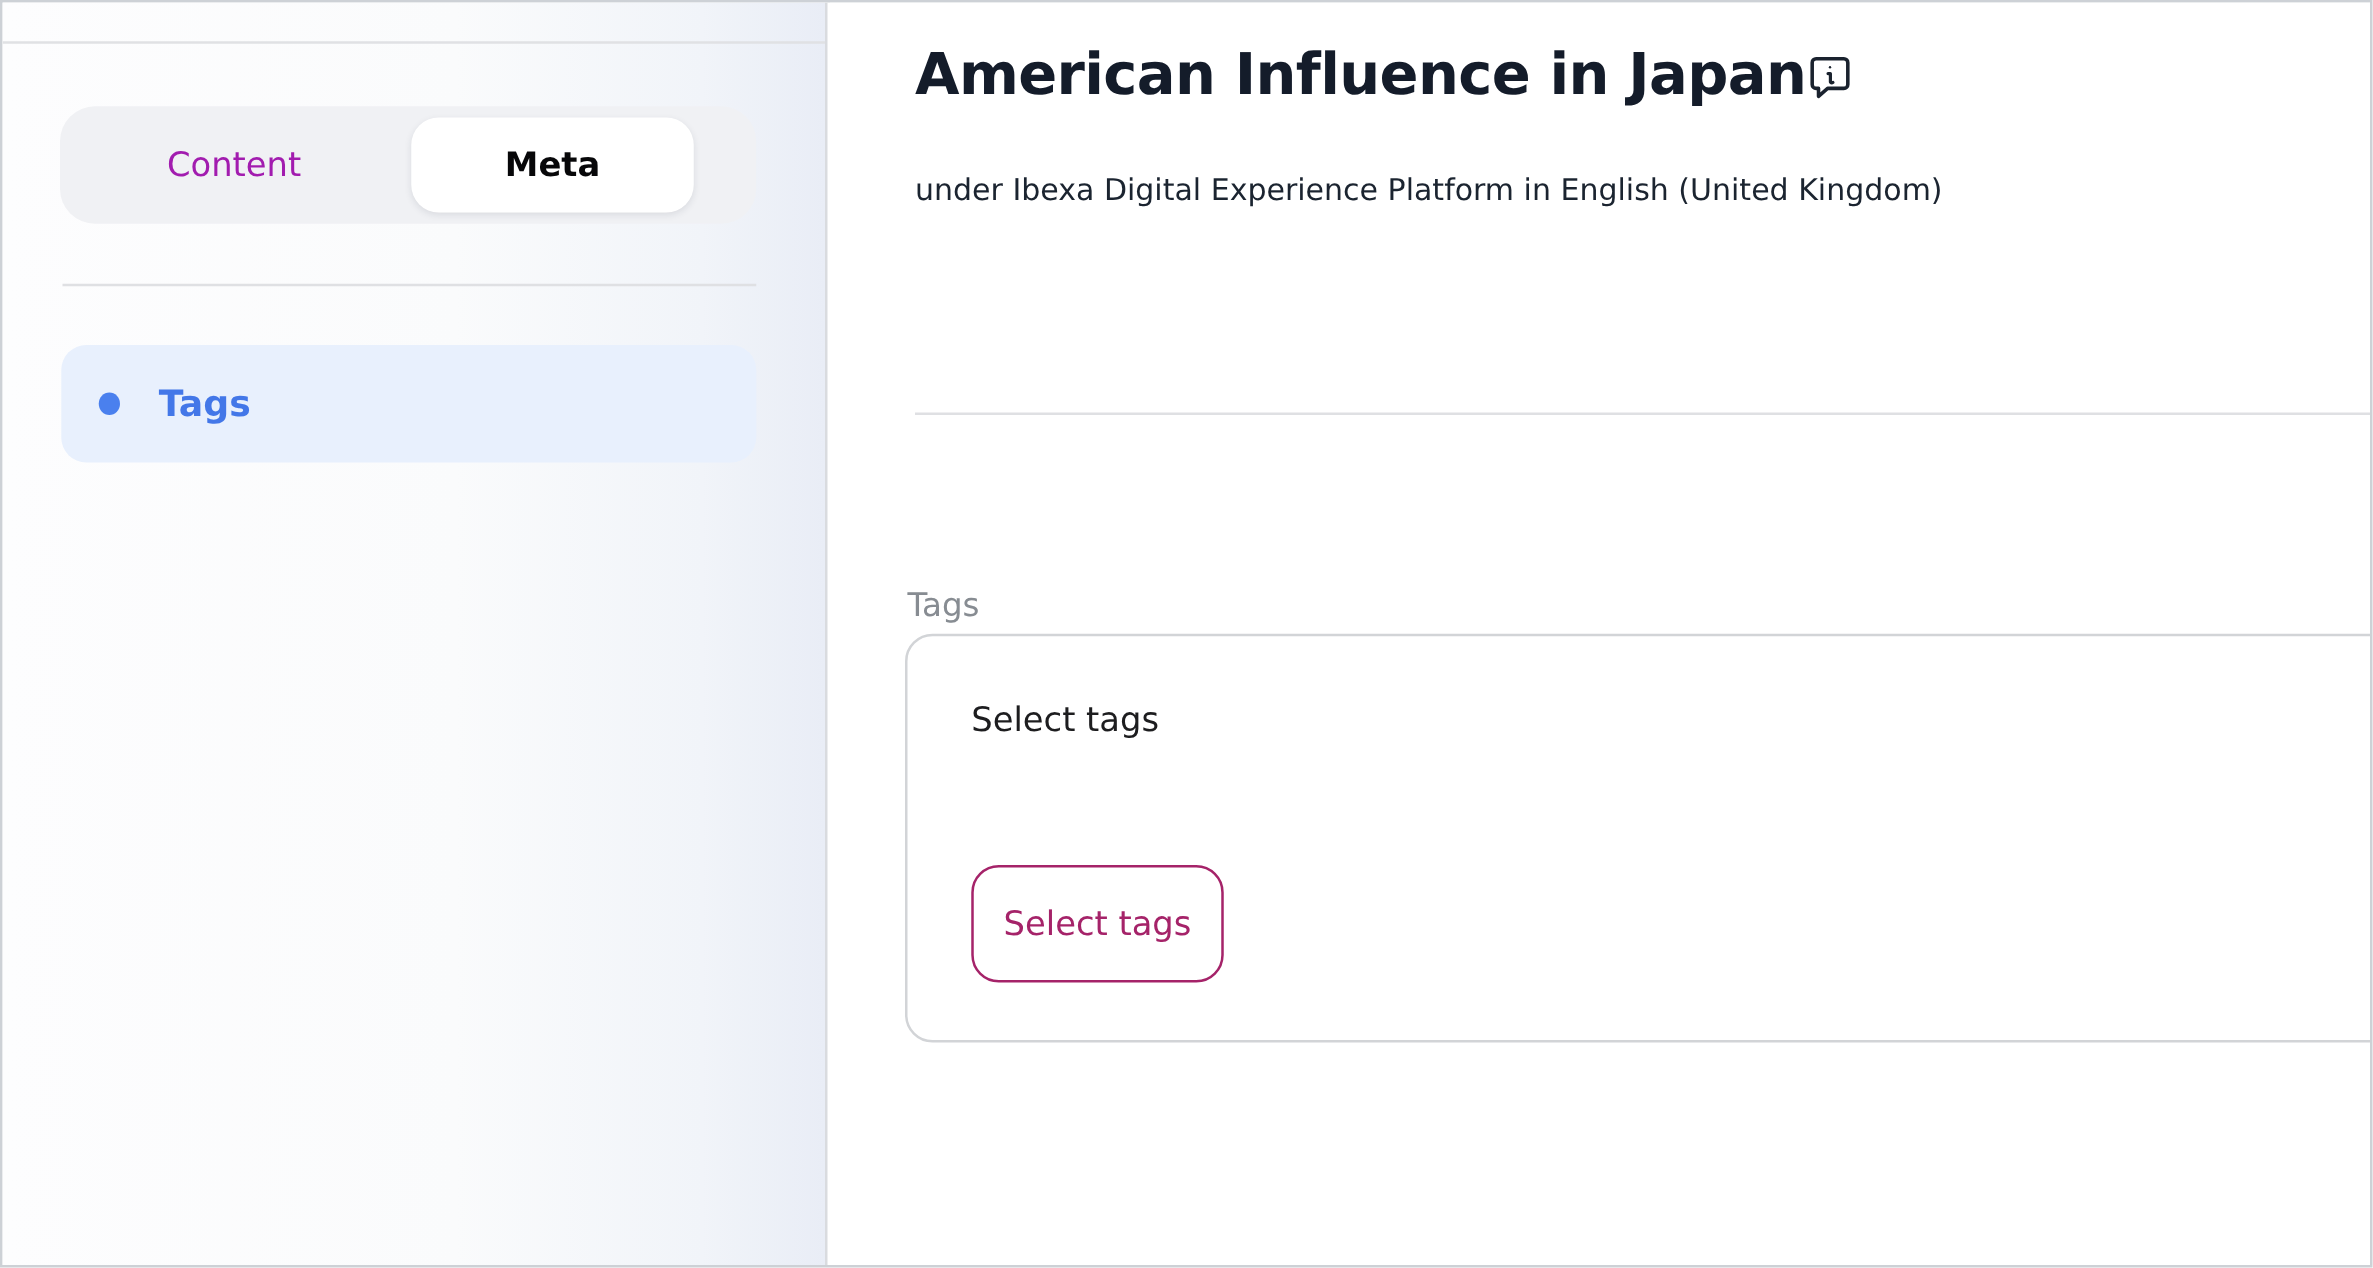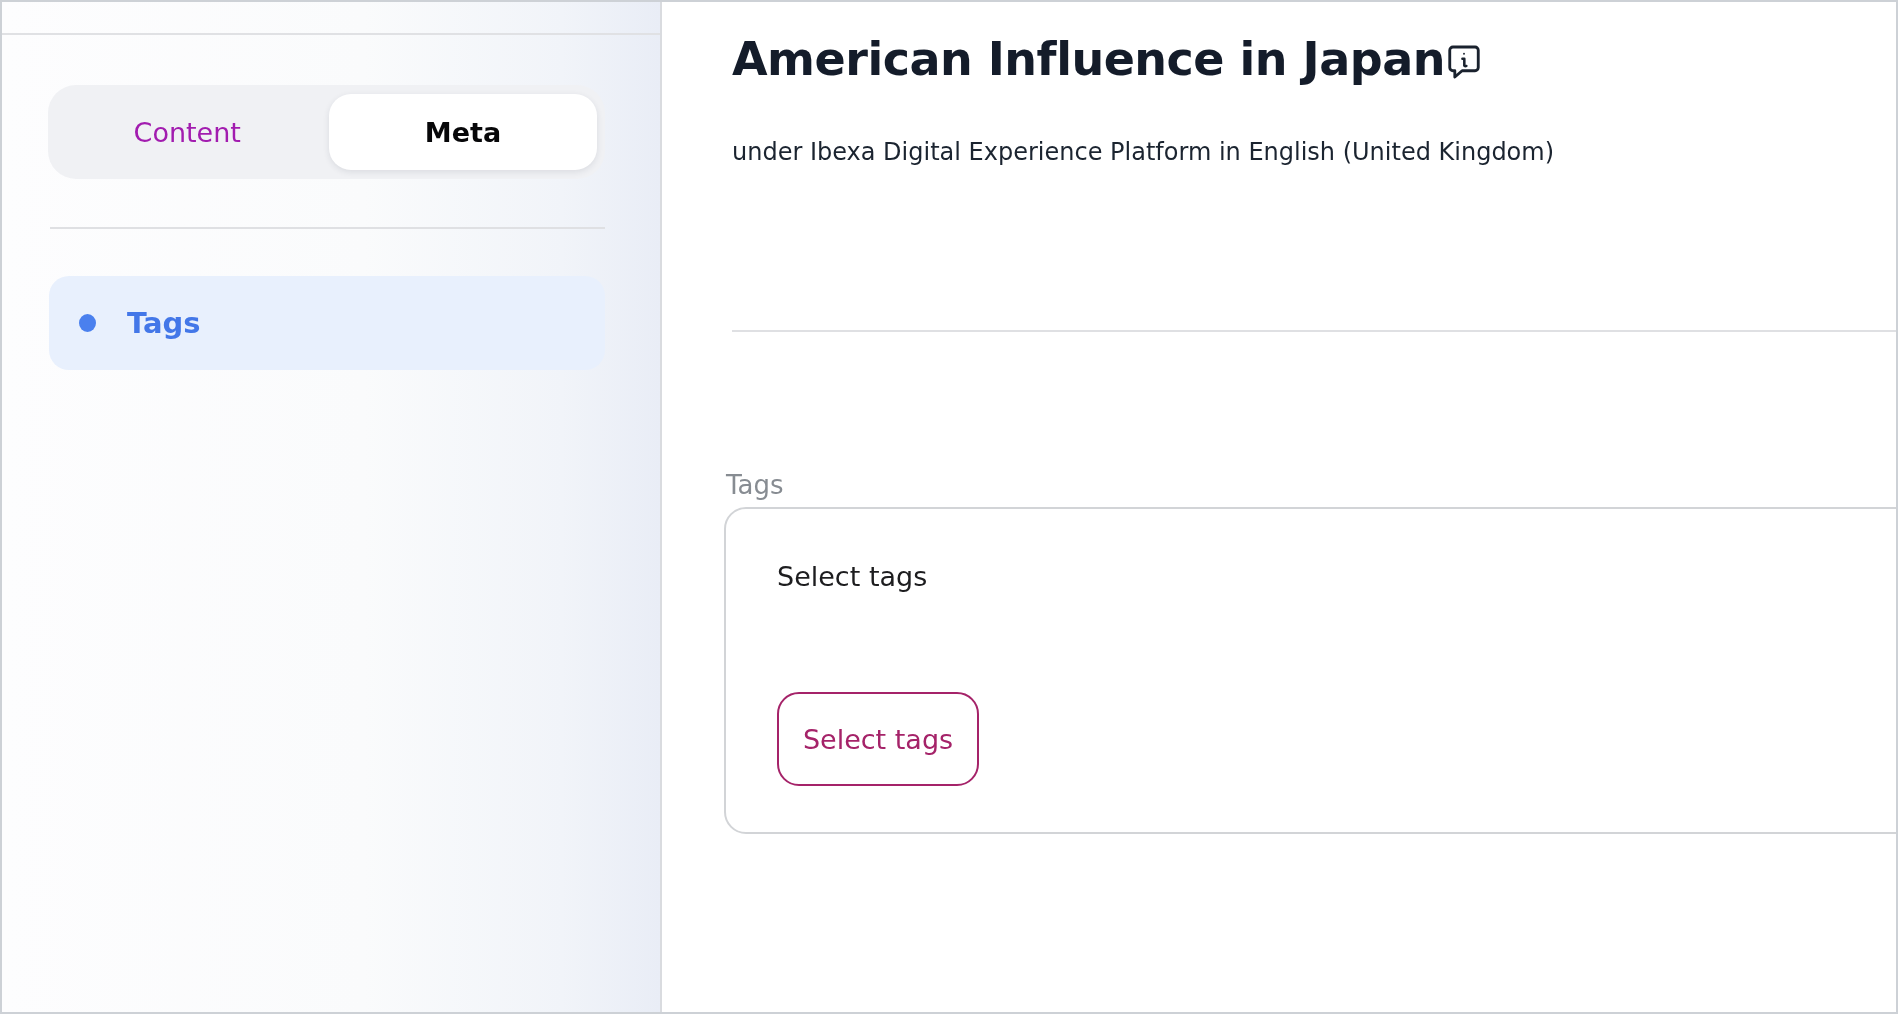--- a/index.html
+++ b/index.html
@@ -18,21 +18,21 @@
   .tab-switcher {
     position:absolute; left:46px; top:83px; width:557px; height:94px;
     background:#f0f1f4; border-radius:28px; display:flex; align-items:center;
   }
   .tab {
     flex:1; height:100%; display:flex; align-items:center; justify-content:center;
     font-size:27px; color:#a21caf; background:transparent; border:none; cursor:pointer;
     font-family:inherit;
   }
   .tab.active {
-    position:absolute; left:281px; top:9px; width:268px; height:76px; flex:none;
+    position:absolute; left:281px; top:9px; width:226px; height:76px; flex:none;
     background:#ffffff; border-radius:22px; font-weight:bold; color:#070709;
     box-shadow:0 2px 6px rgba(25,35,60,0.10);
   }
   .sidebar-divider { position:absolute; left:48px; top:225px; width:555px; height:2px; background:#dfe0e3; border:none; }
   .anchor-item {
     position:absolute; left:47px; top:274px; width:556px; height:94px;
     background:#e8f0fd; border-radius:20px; display:flex; align-items:center; cursor:pointer;
   }
   .anchor-dot { width:17px; height:18px; border-radius:50%; background:#4a80ee; margin-left:30px; }
   .anchor-label { margin-left:31px; font-size:29px; font-weight:600; color:#4377e8; }

